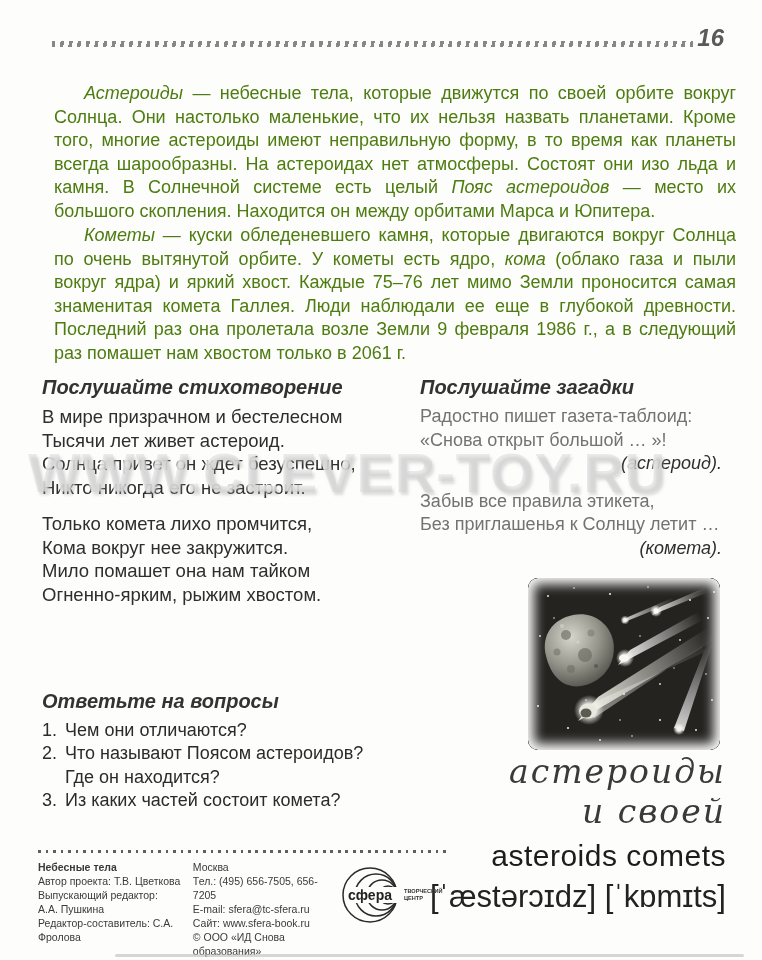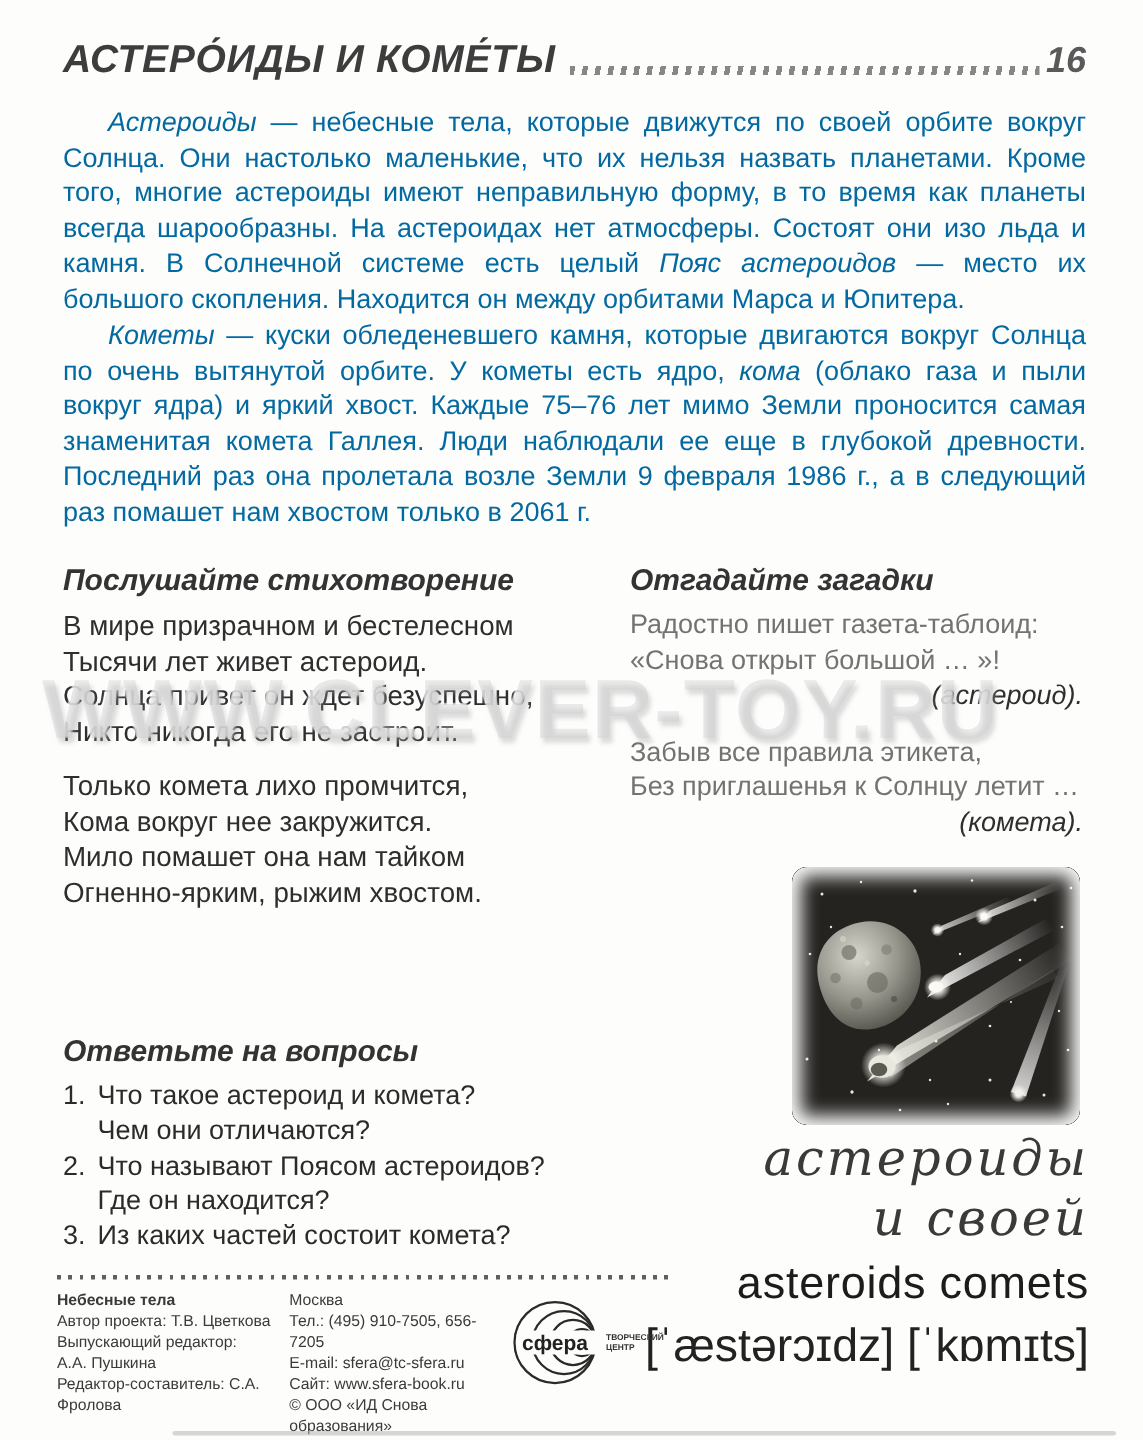--- a/index.html
+++ b/index.html
@@ -8,22 +8,22 @@
     font-family:"Liberation Sans", sans-serif; color:#2b2b2b; overflow:hidden;
     margin:0 auto;
   }
   
   .titlebar{position:absolute; top:24px; left:42px; width:682px; display:flex; align-items:baseline;}
   .title{font-size:26px; font-weight:bold; font-style:italic; letter-spacing:.5px; color:#3d3d3d; white-space:nowrap; margin:0;}
   .leader{flex:1; height:6px; align-self:flex-end; margin:0 4px 5px 10px;
     background:repeating-linear-gradient(100deg,#878787 0 3.5px,transparent 3.5px 8.5px);}
   .pagenum{font-size:24px; font-style:italic; font-weight:bold; color:#5a5a5a;}
   
-  .para{position:absolute; left:42px; width:682px; margin:0; font-size:18px; line-height:23.6px;
-    text-align:justify; text-indent:30px; color:#0369a1;}
+  .para{position:absolute; left:42px; width:682px; margin:12px; font-size:18px; line-height:23.6px;
+    text-align:justify; text-indent:30px; color:#4d7c0f;}
   #para1{top:70px;} #para2{top:212px;}
   .ital{font-style:italic;}
   
   .sec-h{font-size:20px; font-weight:bold; font-style:italic; color:#333; margin:0 0 6px 0;}
   
   .poem{position:absolute; top:376px; left:42px; width:372px;}
   .poem .line{font-size:18.5px; line-height:23.5px; color:#2e2e2e;}
   .stanza{margin-bottom:13px;}
   
   .riddles{position:absolute; top:376px; left:420px; width:308px;}
@@ -59,21 +59,20 @@
   .logo{flex:none; margin-top:2px;}
   
   .page-edge{position:absolute; bottom:3px; left:115px; right:18px; height:3px; background:#b9b7b2; opacity:.55; border-radius:2px;}
 </style>
 </head>
 <body>
 
 <div class="page">
 
   <div class="titlebar">
-    <h1 class="title">АСТЕРО́ИДЫ И КОМЕ́ТЫ</h1>
     <div class="leader"></div>
     <div class="pagenum">16</div>
   </div>
 
   <p class="para" id="para1"><span class="ital">Астероиды</span><span> — небесные тела, которые движутся по своей орбите вокруг Солнца. Они настолько маленькие, что их нельзя назвать планетами. Кроме того, многие астероиды имеют неправильную форму, в то время как планеты всегда шарообразны. На астероидах нет атмосферы. Состоят они изо льда и камня. В Солнечной системе есть целый </span><span class="ital">Пояс астероидов</span><span> — место их большого скопления. Находится он между орбитами Марса и Юпитера.</span></p>
 
   <p class="para" id="para2"><span class="ital">Кометы</span><span> — куски обледеневшего камня, которые двигаются вокруг Солнца по очень вытянутой орбите. У кометы есть ядро, </span><span class="ital">кома</span><span> (облако газа и пыли вокруг ядра) и яркий хвост. Каждые 75–76 лет мимо Земли проносится самая знаменитая комета Галлея. Люди наблюдали ее еще в глубокой древности. Последний раз она пролетала возле Земли 9 февраля 1986 г., а в следующий раз помашет нам хвостом только в 2061 г.</span></p>
 
   <section class="poem">
     <h2 class="sec-h">Послушайте стихотворение</h2>
@@ -85,21 +84,21 @@
     </div>
     <div class="stanza">
       <div class="line">Только комета лихо промчится,</div>
       <div class="line">Кома вокруг нее закружится.</div>
       <div class="line">Мило помашет она нам тайком</div>
       <div class="line">Огненно-ярким, рыжим хвостом.</div>
     </div>
   </section>
 
   <section class="riddles">
-    <h2 class="sec-h">Отгадайте загадки</h2>
+    <h2 class="sec-h">Послушайте загадки</h2>
     <div class="riddle">
       <div class="line">Радостно пишет газета-таблоид:</div>
       <div class="line">«Снова открыт большой … »!</div>
       <div class="answer">(астероид).</div>
     </div>
     <div class="riddle">
       <div class="line">Забыв все правила этикета,</div>
       <div class="line">Без приглашенья к Солнцу летит …</div>
       <div class="answer">(комета).</div>
     </div>
@@ -208,21 +207,20 @@
       </g>
     </svg>
     <div class="vignette"></div>
   </div>
 
   <section class="questions">
     <h2 class="sec-h">Ответьте на вопросы</h2>
     <div class="q">
       <span class="qnum">1.</span>
       <div>
-        <div>Что такое астероид и комета?</div>
         <div>Чем они отличаются?</div>
       </div>
     </div>
     <div class="q">
       <span class="qnum">2.</span>
       <div>
         <div>Что называют Поясом астероидов?</div>
         <div>Где он находится?</div>
       </div>
     </div>
@@ -248,21 +246,21 @@
     <div class="f-cols">
       <div class="f-col c1">
         <div class="f-series">Небесные тела</div>
         <div>Автор проекта: Т.В. Цветкова</div>
         <div>Выпускающий редактор:</div>
         <div>А.А. Пушкина</div>
         <div>Редактор-составитель: С.А. Фролова</div>
       </div>
       <div class="f-col c2">
         <div>Москва</div>
-        <div>Тел.: (495) 910-7505, 656-7205</div>
+        <div>Тел.: (495) 656-7505, 656-7205</div>
         <div>E-mail: sfera@tc-sfera.ru</div>
         <div>Сайт: www.sfera-book.ru</div>
         <div>© ООО «ИД Снова образования»</div>
       </div>
       <div class="logo">
         <svg width="112" height="66" viewBox="0 0 112 66">
           <g fill="none" stroke="#2a2a2a" stroke-width="1.5">
             <circle cx="32" cy="33" r="27"></circle>
             <circle cx="38" cy="33" r="21"></circle>
             <circle cx="44" cy="33" r="15"></circle>

